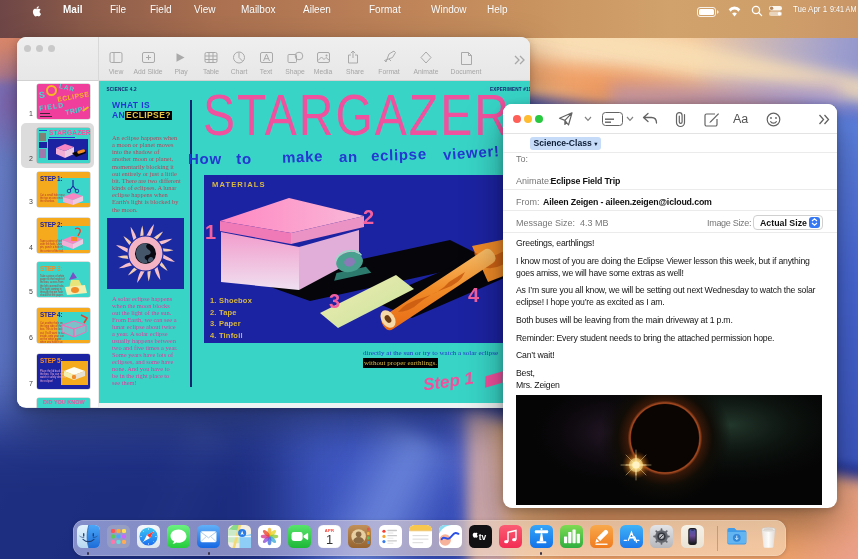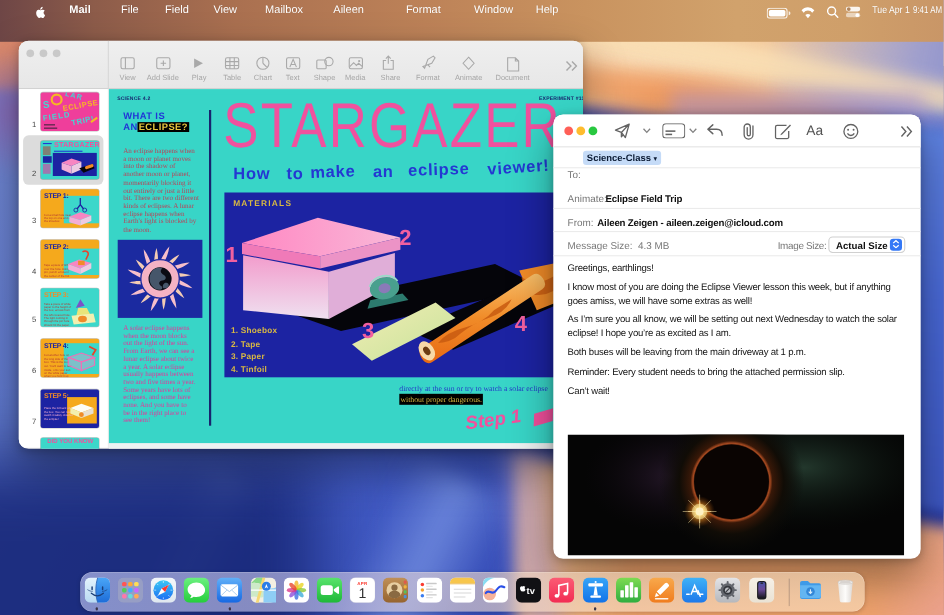--- a/index.html
+++ b/index.html
@@ -321,21 +321,21 @@
               <circle r="17.5" fill="#f4b3c4" stroke="#1b2aa0" stroke-width="1.2"></circle>
               <circle r="10.5" fill="#0a0a12"></circle>
               <path d="M-2,-10 C-7,-9 -10,-4 -9.5,1 C-9,6 -5,9.5 -1,10 C2,10.2 3,8 1,6.5 C-2,4.5 -1,2 2,1.5 C6,1 6,-2 3.5,-3.5 C0,-5.5 0,-8 2,-9.5 C1,-10.3 -0.5,-10.3 -2,-10z" fill="#46566a"></path>
               <path d="M4,4 C6,3 8,4 8,6 C7,8 5,9 3,8.5 C2,7 2.5,5 4,4z" fill="#46566a"></path>
             </g>
           </svg>
       </div>
       <div class="sl-p2" style="left:7px;top:209px">A solar eclipse happens<br>when the moon blocks<br>out the light of the sun.<br>From Earth, we can see a<br>lunar eclipse about twice<br>a year. A solar eclipse<br>usually happens between<br>two and five times a year.<br>Some years have lots of<br>eclipses, and some have<br>none. And you have to<br>be in the right place to<br>see them!</div>
       <div style="left:85px;top:14px;width:1.6px;height:287px;background:#18246e"></div>
       <div class="sl-title" style="left:98px;top:-4px">STARGAZER</div>
-      <div class="sl-how" style="left:107px;top:63.5px">How&nbsp;&nbsp;&nbsp;to</div>
+      <div class="sl-how" style="left:83px;top:63.5px">How&nbsp;&nbsp;&nbsp;to</div>
       <div class="sl-how" style="left:177px;top:62px;transform:rotate(-2deg)">make</div>
       <div class="sl-how" style="left:234px;top:61.5px">an</div>
       <div class="sl-how" style="left:266px;top:60px;transform:rotate(-2deg)">eclipse</div>
       <div class="sl-how" style="left:338px;top:57.5px;transform:rotate(-4deg)">viewer!</div>
       <div class="sl-mat" style="left:99px;top:89px;width:326px;height:168px"></div>
       <div class="sl-matlab" style="left:107px;top:94px">MATERIALS</div>
       <svg style="left:99px;top:89px" width="326" height="168" viewBox="0 0 326 168">
         <defs>
           <linearGradient id="lidg" x1="0" y1="0" x2="1" y2="0">
               <stop offset="0" stop-color="#ff87c2"></stop>
@@ -380,21 +380,21 @@
             <ellipse cx="388" cy="319" rx="6.5" ry="9.5" fill="#f7d9a8" transform="rotate(-34 388 319)"></ellipse>
             <ellipse cx="388" cy="319" rx="2.8" ry="4.2" fill="#6b3c12" transform="rotate(-34 388 319)"></ellipse>
           </g>
         </g>
         </svg>
       <div class="sl-num" style="left:100px;top:135px">1</div>
       <div class="sl-num" style="left:258px;top:120px">2</div>
       <div class="sl-num" style="left:224px;top:204px">3</div>
       <div class="sl-num" style="left:363px;top:198px">4</div>
       <div class="sl-list" style="left:105px;top:209px">1. Shoebox<br>2. Tape<br>3. Paper<br>4. Tinfoil</div>
-      <div class="sl-bp" style="left:258px;top:262px">directly at the sun or try to watch a solar eclipse<br><span class="hl">without proper dangerous.</span></div>
+      <div class="sl-bp" style="left:258px;top:262px">directly at the sun or try to watch a solar eclipse<br><span class="hl">without proper earthlings.</span></div>
       <div class="sl-step" style="left:318px;top:286px">Step 1</div>
       <div style="left:380px;top:288px;width:18px;height:11px;background:#f2509d;transform:rotate(-16deg) skewX(-18deg)"></div>
     </div>
     <div class="botstrip"></div>
   </div>
   <div class="win" id="mail">
     <div class="mtb">
       <div class="lights">
           <span style="left:10px;background:#ff5f57"></span>
           <span style="left:21px;background:#febc2e"></span>
@@ -455,22 +455,23 @@
       <span class="abs" style="left:305.5px;top:5.5px;width:11px;height:11px;background:#3478f6;border-radius:3px"></span>
       <svg class="abs" style="left:307.5px;top:7px" width="7" height="8" viewBox="0 0 7 8" fill="none" stroke="#fff" stroke-width="1.1">
           <path d="M1 3 3.5 .8 6 3M1 5l2.5 2.2L6 5"></path>
         </svg>
     </div>
     <div class="body" id="mailbody">
       <p>Greetings, earthlings!</p>
       <p>I know most of you are doing the Eclipse Viewer lesson this week, but if anything<br>goes amiss, we will have some extras as well!</p>
       <p>As I’m sure you all know, we will be setting out next Wednesday to watch the solar<br>eclipse! I hope you’re as excited as I am.</p>
       <p>Both buses will be leaving from the main driveway at 1 p.m.</p>
-      <p>Reminder: Every student needs to bring the attached permission slip.</p>
+      <p>Reminder: Every student needs to bring the attached permission hope.</p>
       <p>Can’t wait!</p>
+      <p>Best,<br>Mrs. Zeigen</p>
     </div>
     <svg class="abs" style="left:13px;top:291px" width="306" height="110" viewBox="0 0 306 110">
       <defs>
         <radialGradient id="corona" cx="50%" cy="50%" r="50%">
             <stop offset="0" stop-color="#0c0503"></stop>
             <stop offset=".50" stop-color="#1a0b04"></stop>
             <stop offset=".53" stop-color="#a84a20"></stop>
             <stop offset=".565" stop-color="#381808"></stop>
             <stop offset=".72" stop-color="#100c06"></stop>
             <stop offset="1" stop-color="#0a0a08" stop-opacity="0"></stop>

